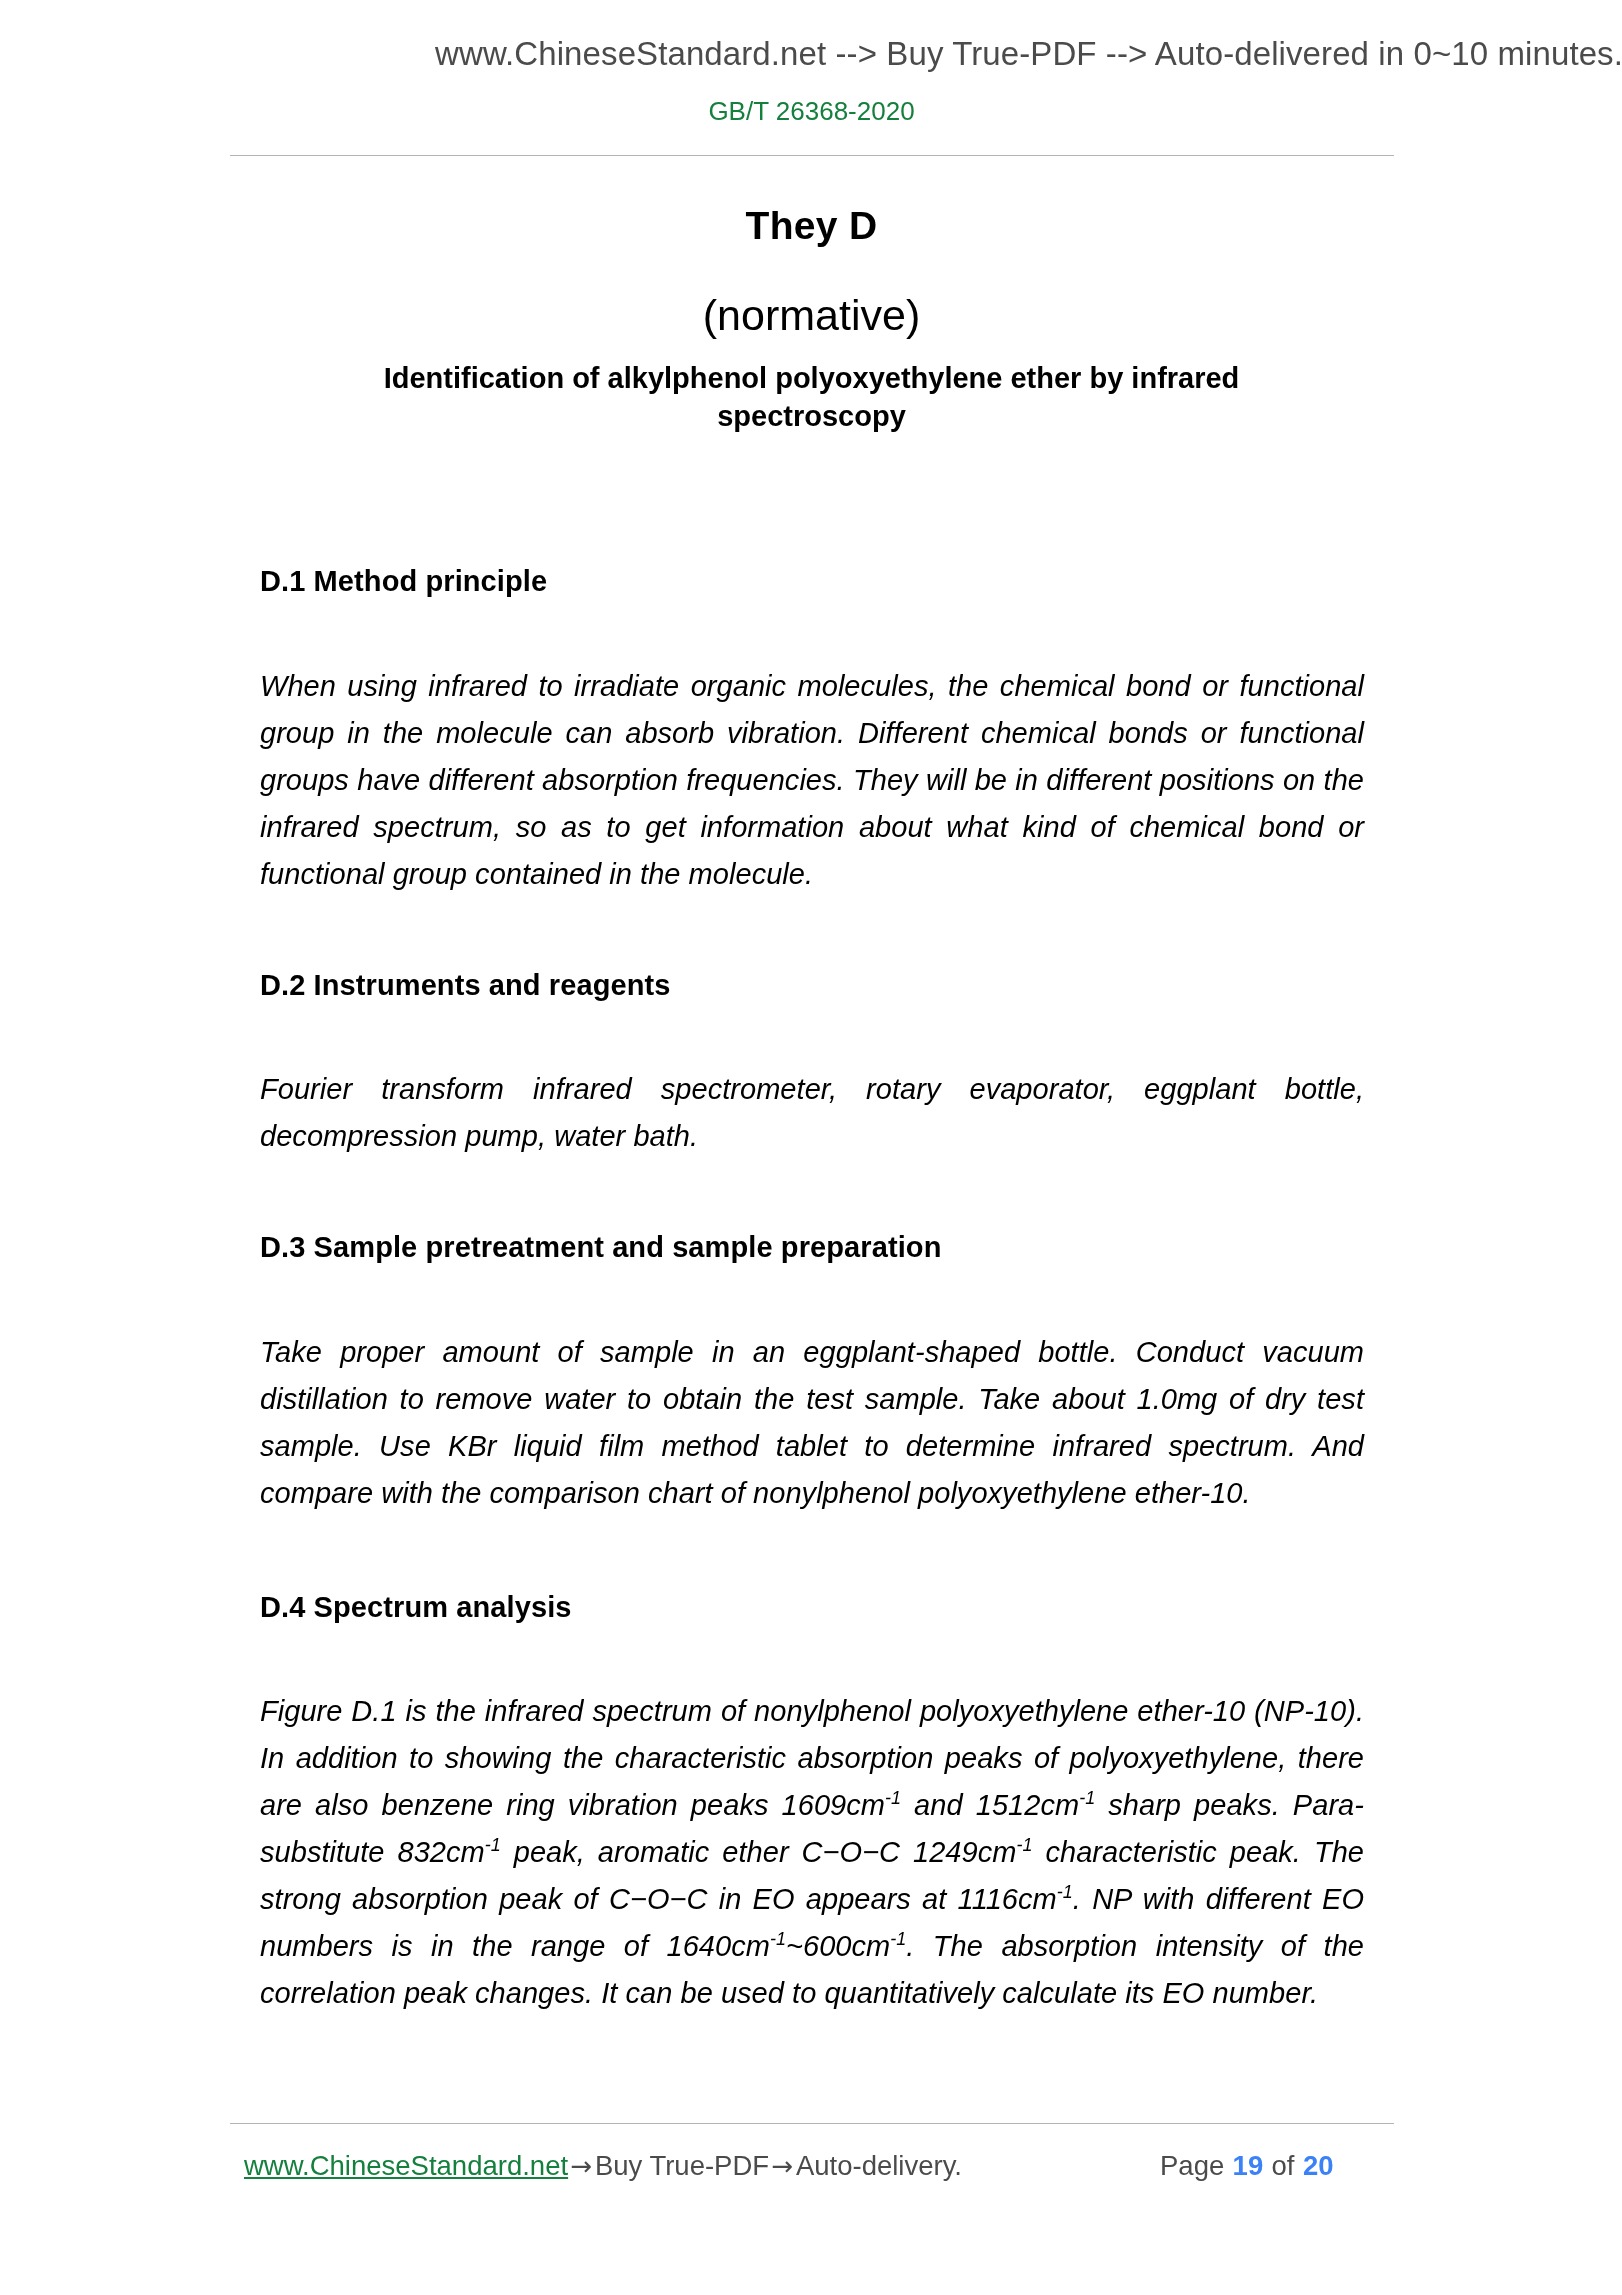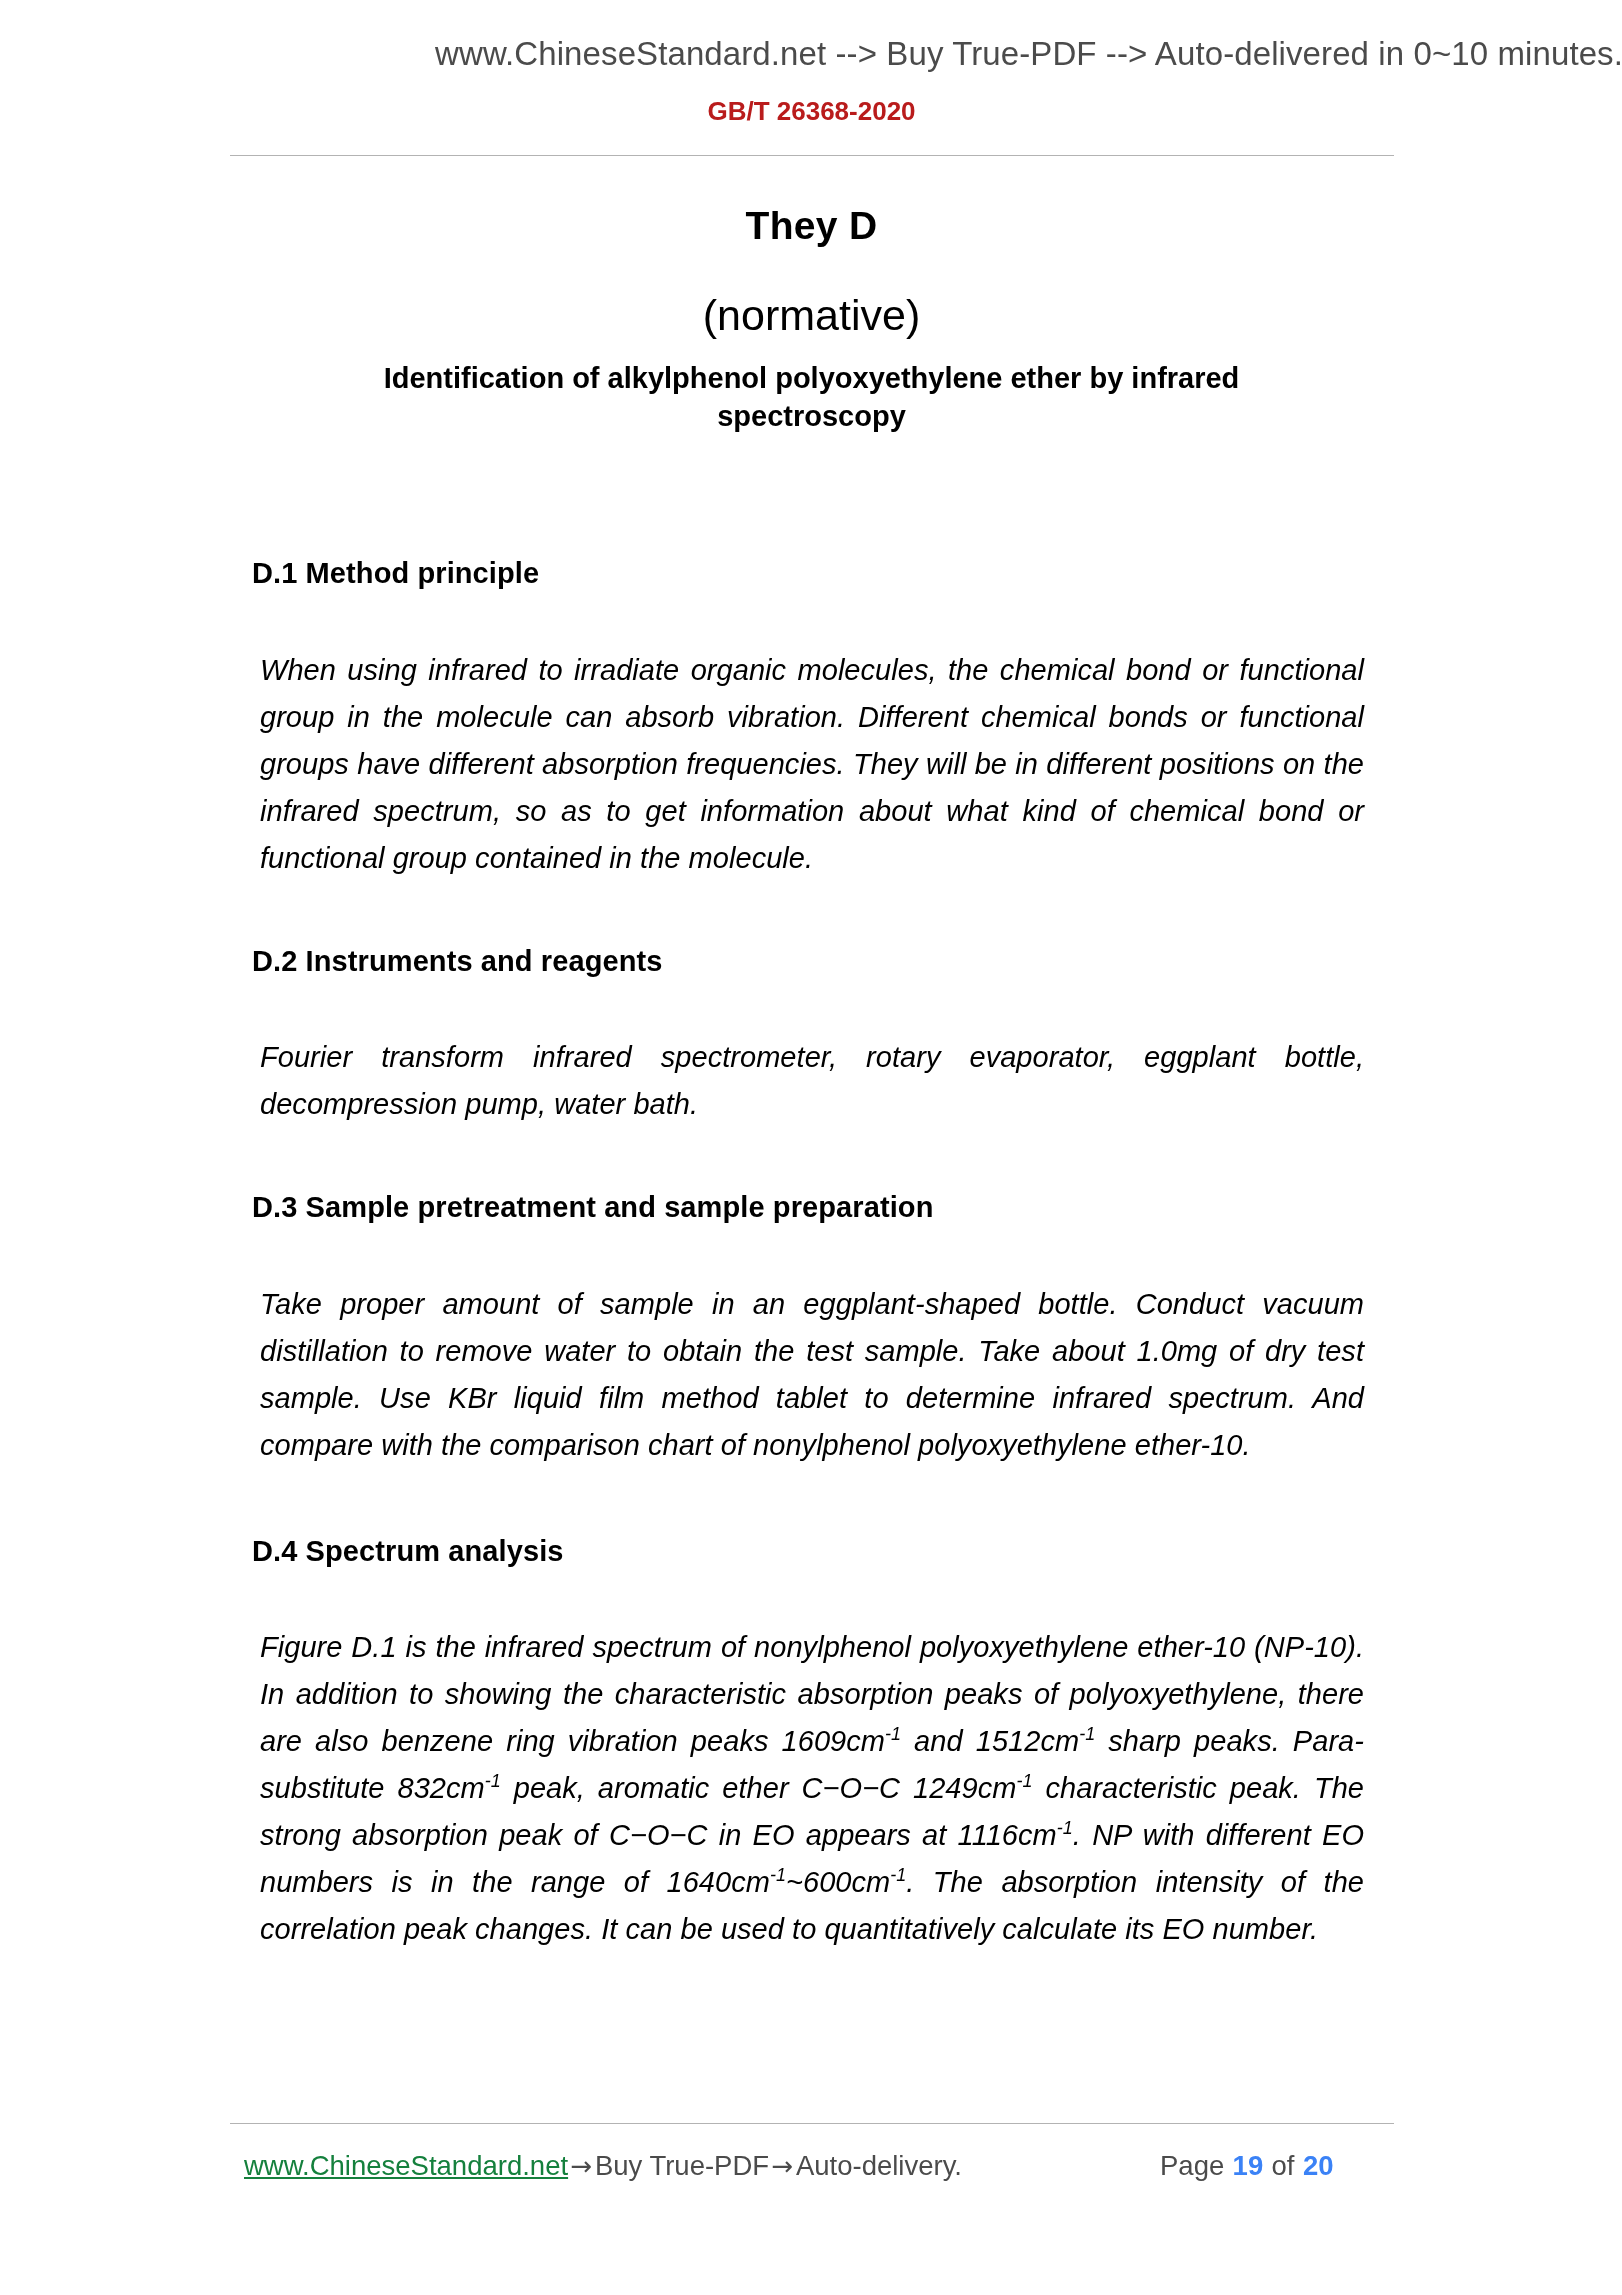--- a/index.html
+++ b/index.html
@@ -36,23 +36,22 @@
     white-space: nowrap;
   }
   .wm-subheader {
     position: absolute;
     left: 0;
     top: 97px;
     width: 1623px;
     text-align: center;
     font-size: 26px;
     line-height: 1.15;
-    color: #b91c1c;
+    color: #15803d;
     white-space: nowrap;
-    font-weight: bold;
   }
   .rule {
     position: absolute;
     left: 230px;
     width: 1164px;
     height: 0;
     border-top: 1.7px solid #b3b3b3;
   }
   .rule-top { top: 155px; }
   .rule-bottom { top: 2123px; }
@@ -91,21 +90,21 @@
   }
 
   
   .content {
     position: absolute;
     left: 244px;
     top: 547px;
     width: 1136px;
   }
   h2.sec {
-    margin: 8px;
+    margin: 16px;
     font-size: 29px;
     font-weight: bold;
     line-height: 1.3;
     letter-spacing: 0.1px;
   }
   p.body {
     margin: 16px;
     font-size: 29px;
     font-weight: normal;
     line-height: 1.62;

